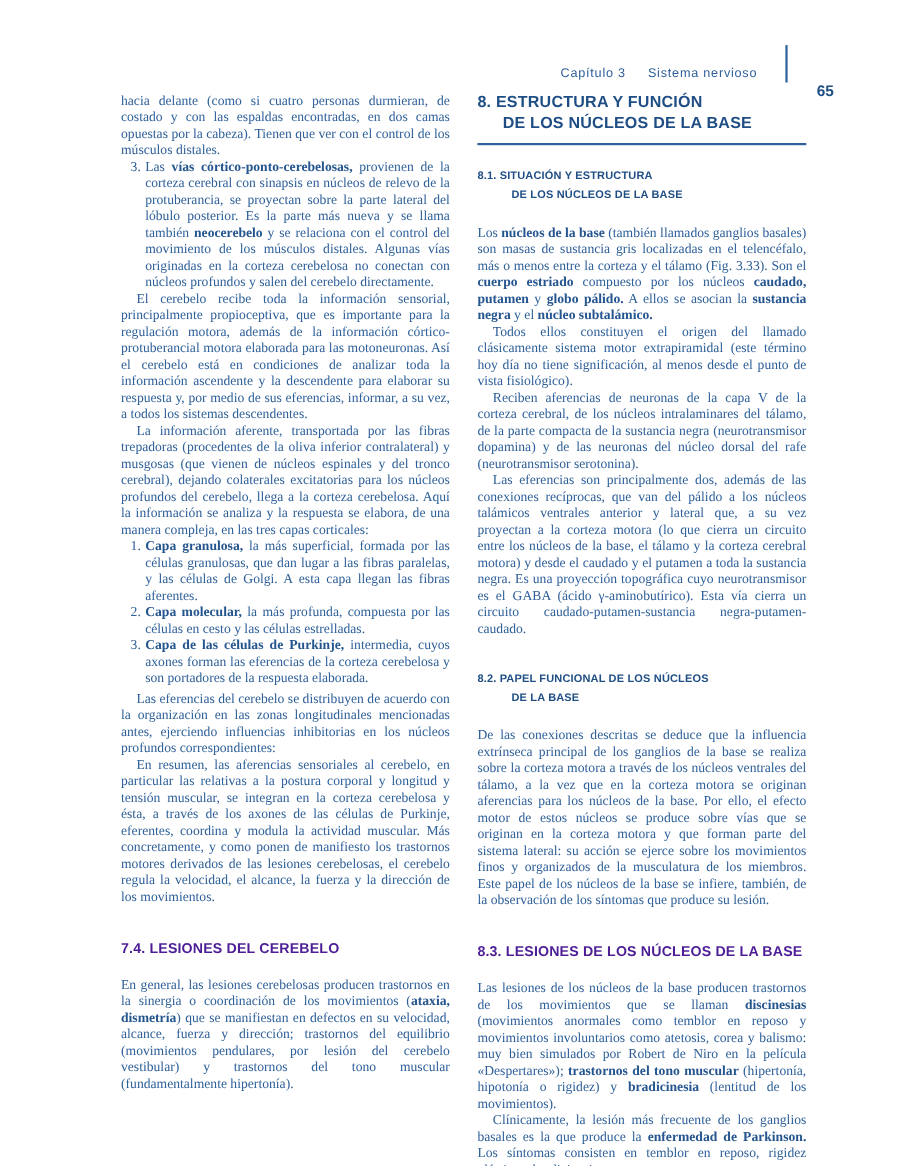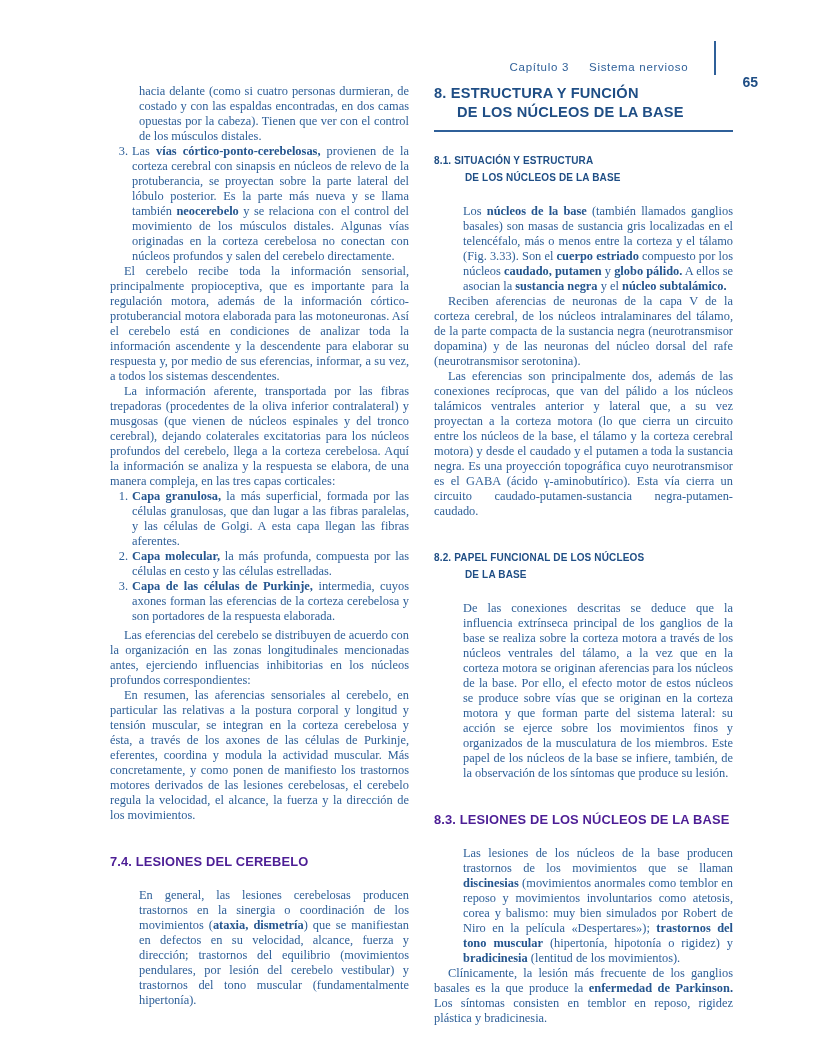--- a/index.html
+++ b/index.html
@@ -36,21 +36,21 @@
   .col{
     position:absolute; top:84px; width:299px;
     font-size:12.4px; line-height:15.0px;
     text-align:justify;
     color:#2f6099;
   }
   .col-left{left:110px;}
   .col-right{left:434px;}
 
   p{margin:0;text-indent:14px;}
-  p.noindent{text-indent:0;margin-left:29px;}
+  p.noindent{text-indent:0;}
   b,strong{font-weight:bold;color:#24558e;}
 
   
   ol.numlist{
     margin:0; padding:0; list-style:none;
   }
   ol.numlist li{
     position:relative; padding-left:22px; text-align:justify;
     margin:0;
   }
@@ -160,20 +160,21 @@
     <div class="h2">
       <span>8.1.</span>
       <span>SITUACIÓN Y ESTRUCTURA</span>
       <span class="l2">DE LOS NÚCLEOS DE LA BASE</span>
     </div>
 
     <div class="spacer-m"></div>
 
     <p class="noindent"><span>Los </span><b>núcleos de la base</b><span> (también llamados ganglios basales) son masas de sustancia gris localizadas en el telencéfalo, más o menos entre la corteza y el tálamo (Fig. 3.33). Son el </span><b>cuerpo estriado</b><span> compuesto por los núcleos </span><b>caudado, putamen</b><span> y </span><b>globo pálido.</b><span> A ellos se asocian la </span><b>sustancia negra</b><span> y el </span><b>núcleo subtalámico.</b></p>
 
+    <p>Todos ellos constituyen el origen del llamado clásicamente sistema motor extrapiramidal (este término hoy día no tiene significación, al menos desde el punto de vista fisiológico).</p>
     <p>Reciben aferencias de neuronas de la capa V de la corteza cerebral, de los núcleos intralaminares del tálamo, de la parte compacta de la sustancia negra (neurotransmisor dopamina) y de las neuronas del núcleo dorsal del rafe (neurotransmisor serotonina).</p>
     <p>Las eferencias son principalmente dos, además de las conexiones recíprocas, que van del pálido a los núcleos talámicos ventrales anterior y lateral que, a su vez proyectan a la corteza motora (lo que cierra un circuito entre los núcleos de la base, el tálamo y la corteza cerebral motora) y desde el caudado y el putamen a toda la sustancia negra. Es una proyección topográfica cuyo neurotransmisor es el GABA (ácido γ-aminobutírico). Esta vía cierra un circuito caudado-putamen-sustancia negra-putamen-caudado.</p>
 
     <div class="spacer-xl"></div>
 
     <div class="h2">
       <span>8.2.</span>
       <span>PAPEL FUNCIONAL DE LOS NÚCLEOS</span>
       <span class="l2">DE LA BASE</span>
     </div>

